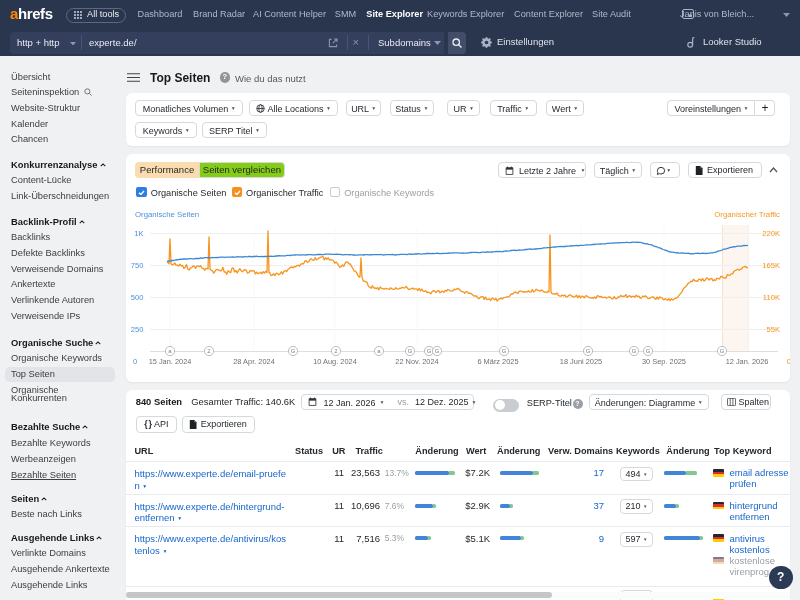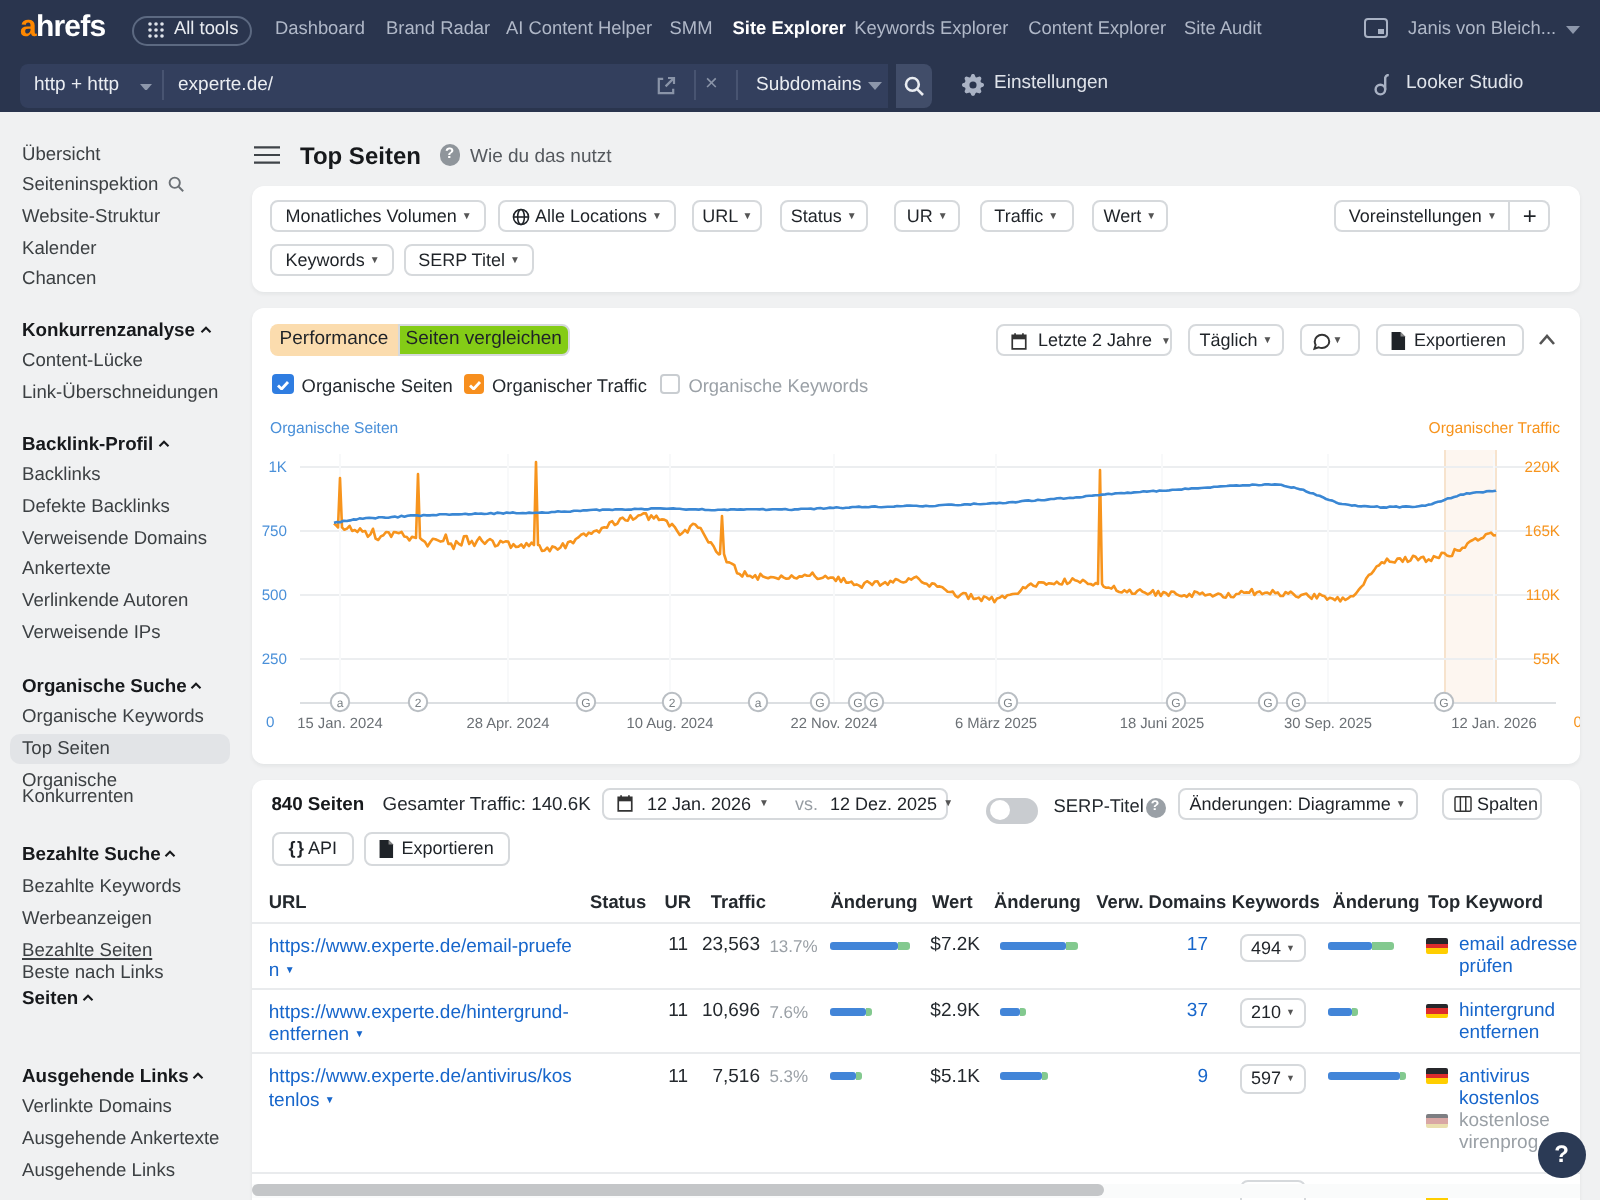--- a/index.html
+++ b/index.html
@@ -52,21 +52,21 @@
 <div class="abs nvitem" style="left:253px;top:0;">AI Content Helper</div>
 <div class="abs nvitem" style="left:334.8px;top:0;">SMM</div>
 <div class="abs nvitem nvact" style="left:366.3px;top:0;">Site Explorer</div>
 <div class="abs nvitem" style="left:427.1px;top:0;">Keywords Explorer</div>
 <div class="abs nvitem" style="left:514.1px;top:0;">Content Explorer</div>
 <div class="abs nvitem" style="left:592px;top:0;">Site Audit</div>
 <svg class="abs" style="left:682px;top:9px;" width="12" height="10" viewBox="0 0 12 10">
     <rect x="0.5" y="0.5" width="11" height="9" rx="1.5" fill="none" stroke="#a9b2c4"></rect>
     <rect x="7" y="5.5" width="3" height="2.5" fill="#a9b2c4"></rect>
   </svg>
-<div class="abs nvitem" style="left:704px;top:0;">Janis von Bleich...</div>
+<div class="abs nvitem" style="left:680px;top:0;">Janis von Bleich...</div>
 <svg class="abs" style="left:783px;top:12.5px;" width="7" height="4" viewBox="0 0 7 4">
     <path d="M0 0l3.5 4L7 0z" fill="#8d97ab"></path>
   </svg>
 
 <div class="abs nav2"></div>
 <div class="abs sbx" style="left:9.5px;top:31.5px;width:434.5px;height:22px;border-radius:4px 0 0 4px;"></div>
 <div class="abs" style="left:448px;top:31.5px;width:18px;height:22px;background:#414d69;border-radius:0 4px 4px 0;"></div>
 <div class="abs" style="left:80.5px;top:35px;width:1px;height:15px;background:#485471;"></div>
 <div class="abs" style="left:347px;top:35px;width:1px;height:15px;background:#485471;"></div>
 <div class="abs" style="left:368px;top:35px;width:1px;height:15px;background:#485471;"></div>
@@ -131,21 +131,21 @@
 <div class="abs sbi" style="top:392px;">Konkurrenten</div>
 <div class="abs sbi sbh" style="top:420.3px;">Bezahlte Suche<svg style="display:inline;vertical-align:1px;margin-left:2px;" width="6" height="4" viewBox="0 0 8 5" fill="none" stroke="#17191c" stroke-width="1.4">
       <path d="M1 4l3-3 3 3"></path>
     </svg></div>
 <div class="abs sbi" style="top:437.4px;">Bezahlte Keywords</div>
 <div class="abs sbi" style="top:453.1px;">Werbeanzeigen</div>
 <div class="abs sbi" style="top:468.9px;text-decoration:underline;">Bezahlte Seiten</div>
 <div class="abs sbi sbh" style="top:492.3px;">Seiten<svg style="display:inline;vertical-align:1px;margin-left:2px;" width="6" height="4" viewBox="0 0 8 5" fill="none" stroke="#17191c" stroke-width="1.4">
       <path d="M1 4l3-3 3 3"></path>
     </svg></div>
-<div class="abs sbi" style="top:480px;">Beste nach Links</div>
+<div class="abs sbi" style="top:508.0px;">Beste nach Links</div>
 <div class="abs sbi sbh" style="top:531.4px;">Ausgehende Links<svg style="display:inline;vertical-align:1px;margin-left:2px;" width="6" height="4" viewBox="0 0 8 5" fill="none" stroke="#17191c" stroke-width="1.4">
       <path d="M1 4l3-3 3 3"></path>
     </svg></div>
 <div class="abs sbi" style="top:547.2px;">Verlinkte Domains</div>
 <div class="abs sbi" style="top:562.9px;">Ausgehende Ankertexte</div>
 <div class="abs sbi" style="top:578.7px;">Ausgehende Links</div>
 
 <svg class="abs" style="left:127px;top:73px;" width="13" height="9" viewBox="0 0 13 9" stroke="#3f4449" stroke-width="1.1">
     <path d="M0 .7h13M0 4.5h13M0 8.3h13"></path>
   </svg>

